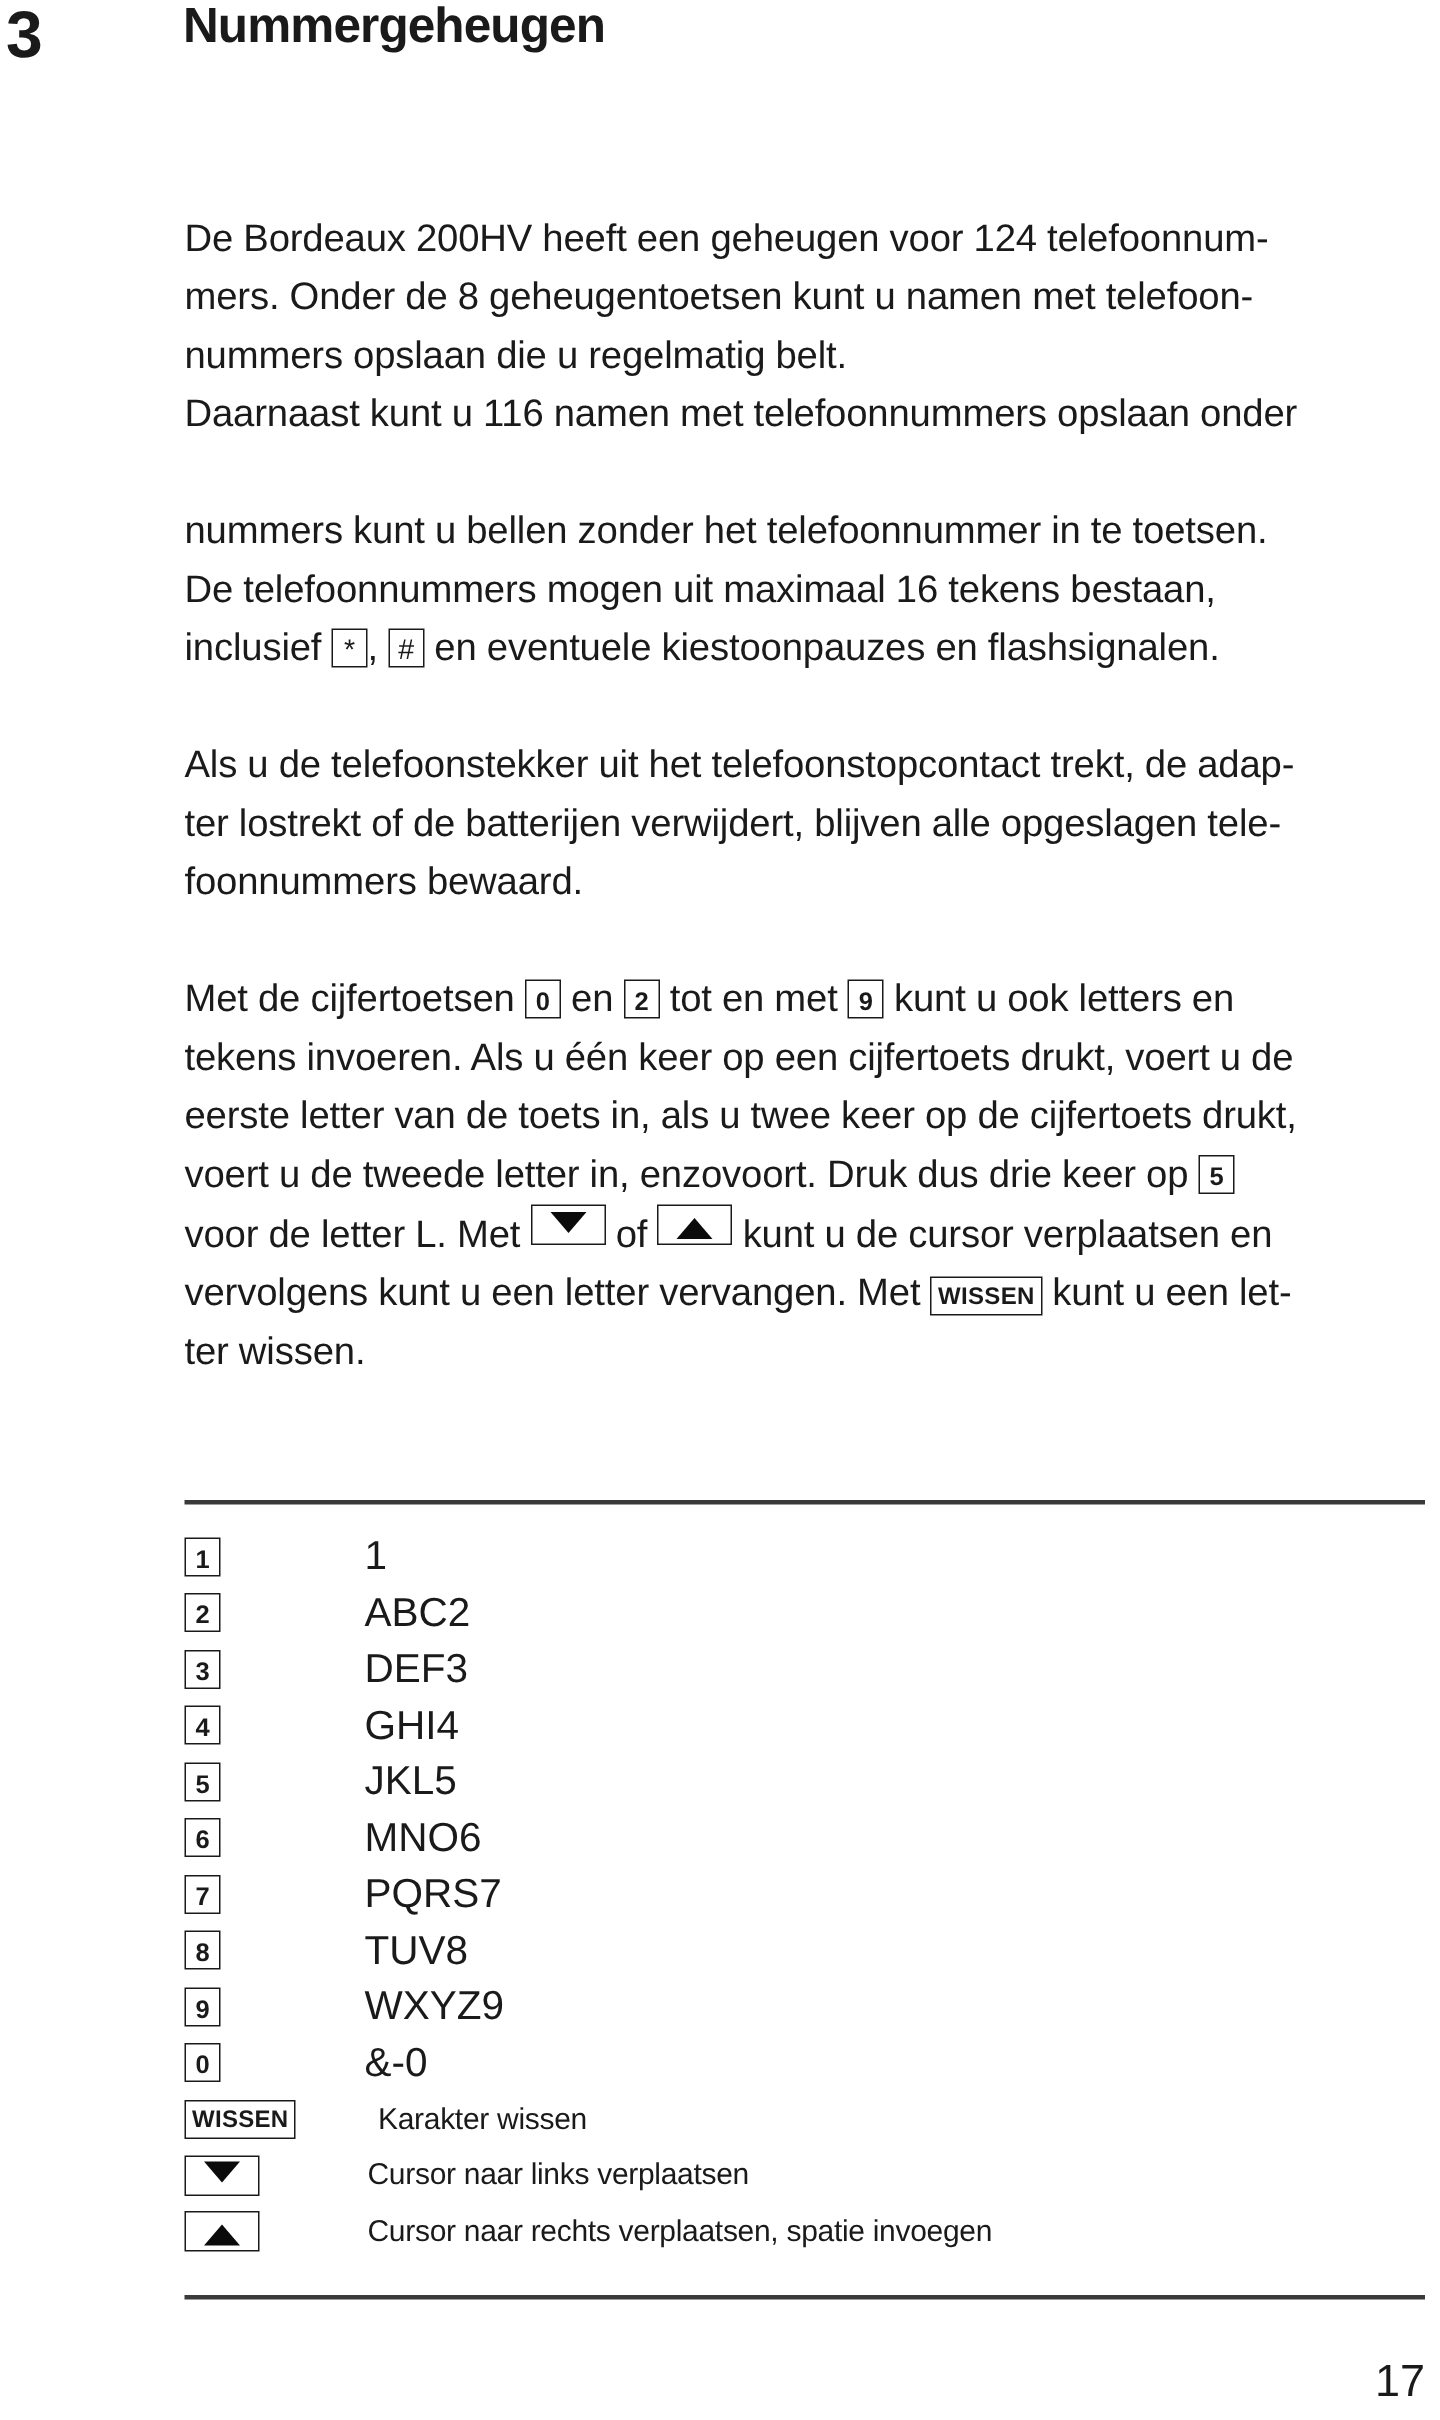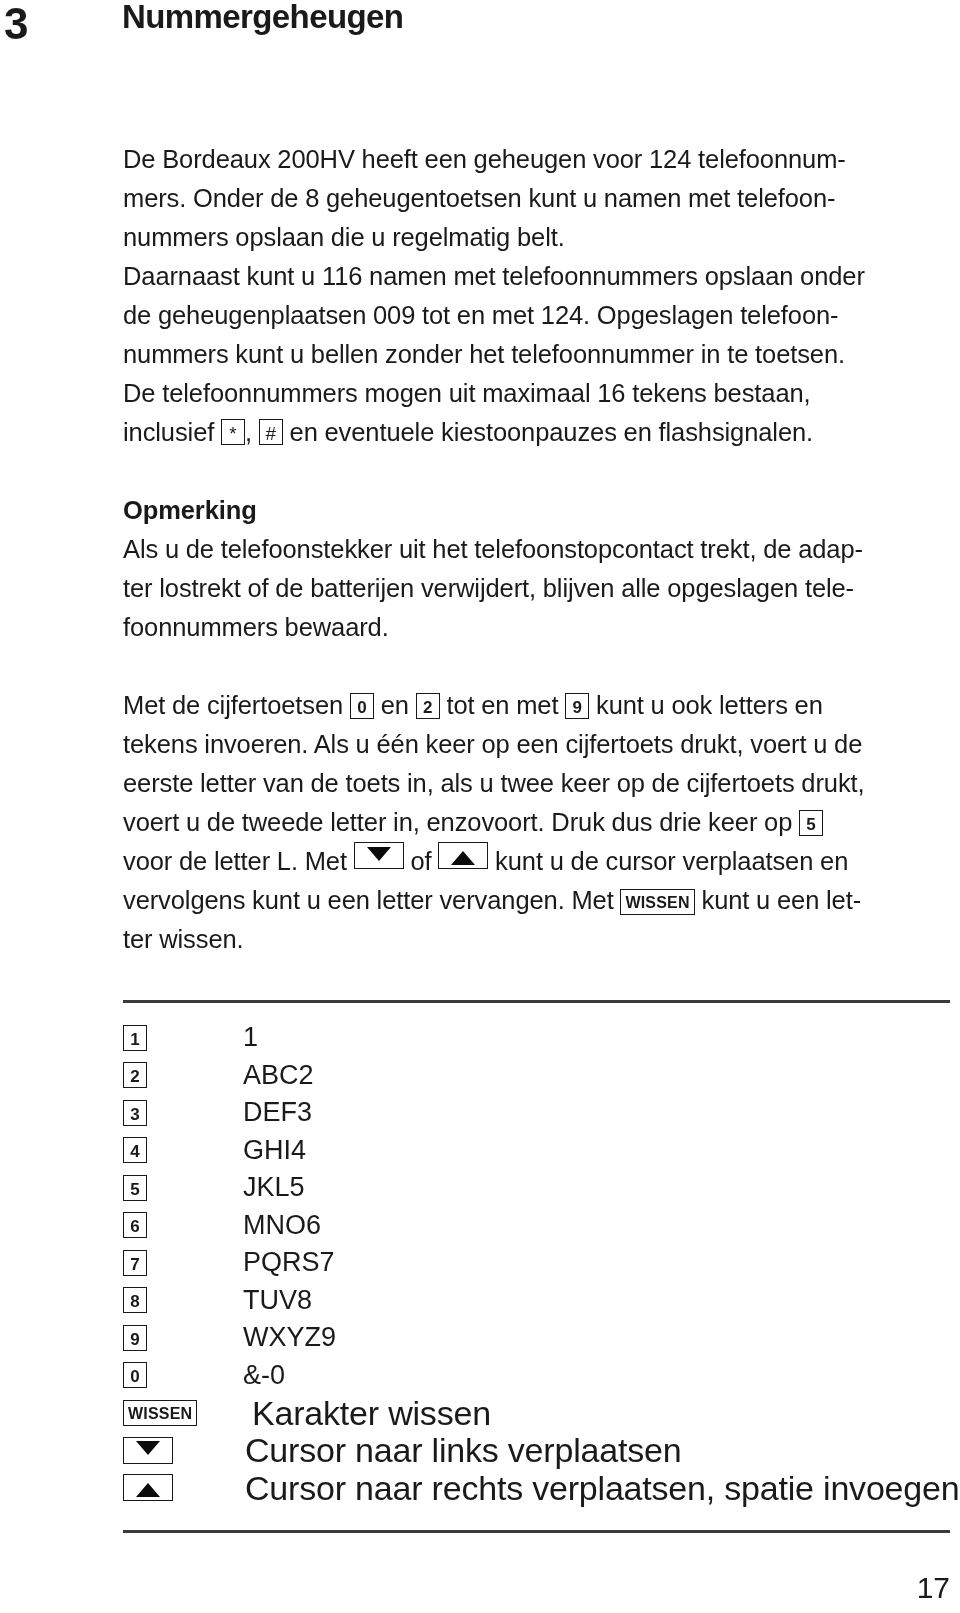--- a/index.html
+++ b/index.html
@@ -153,21 +153,21 @@
     display: flex;
     align-items: center;
   }
   .kcell-label {
     font-size: 27px;
     line-height: 1;
     letter-spacing: 0px;
     white-space: nowrap;
   }
   .kcell-label.cond {
-    font-size: 34px;
+    font-size: 20px;
     letter-spacing: -0.2px;
   }
   .pad-left-sm { padding-left: 9px; }
   .pad-left-xs { padding-left: 2px; text-align: center; }
 
   
   #page-number {
     position: absolute;
     right: 10px;
     bottom: 10px;
@@ -184,29 +184,28 @@
   <div id="chapter-title">Nummergeheugen</div>
 </div>
 
 <div id="content">
 
   <div class="para">
     <span>De Bordeaux 200HV heeft een geheugen voor 124 telefoonnum-</span><br>
     <span>mers. Onder de 8 geheugentoetsen kunt u namen met telefoon-</span><br>
     <span>nummers opslaan die u regelmatig belt.</span><br>
     <span>Daarnaast kunt u 116 namen met telefoonnummers opslaan onder</span><br>
-    <span>de geheugenplaatsen 009 tot en met 124. Opgeslagen telefoon-</span><br>
+    <br>
     <span>nummers kunt u bellen zonder het telefoonnummer in te toetsen.</span><br>
     <span>De telefoonnummers mogen uit maximaal 16 tekens bestaan,</span><br>
     <span>inclusief </span><span class="key key-sym">*</span><span>, </span><span class="key key-sym">#</span><span> en eventuele kiestoonpauzes en flashsignalen.</span>
   </div>
 
   <div class="spacer-block"></div>
 
-  <div class="subhead">Opmerking</div>
   <div class="para">
     <span>Als u de telefoonstekker uit het telefoonstopcontact trekt, de adap-</span><br>
     <span>ter lostrekt of de batterijen verwijdert, blijven alle opgeslagen tele-</span><br>
     <span>foonnummers bewaard.</span>
   </div>
 
   <div class="spacer-block"></div>
 
   <div class="para">
     <span>Met de cijfertoetsen </span><span class="key key-sq">0</span><span> en </span><span class="key key-sq">2</span><span> tot en met </span><span class="key key-sq">9</span><span> kunt u ook letters en</span><br>

